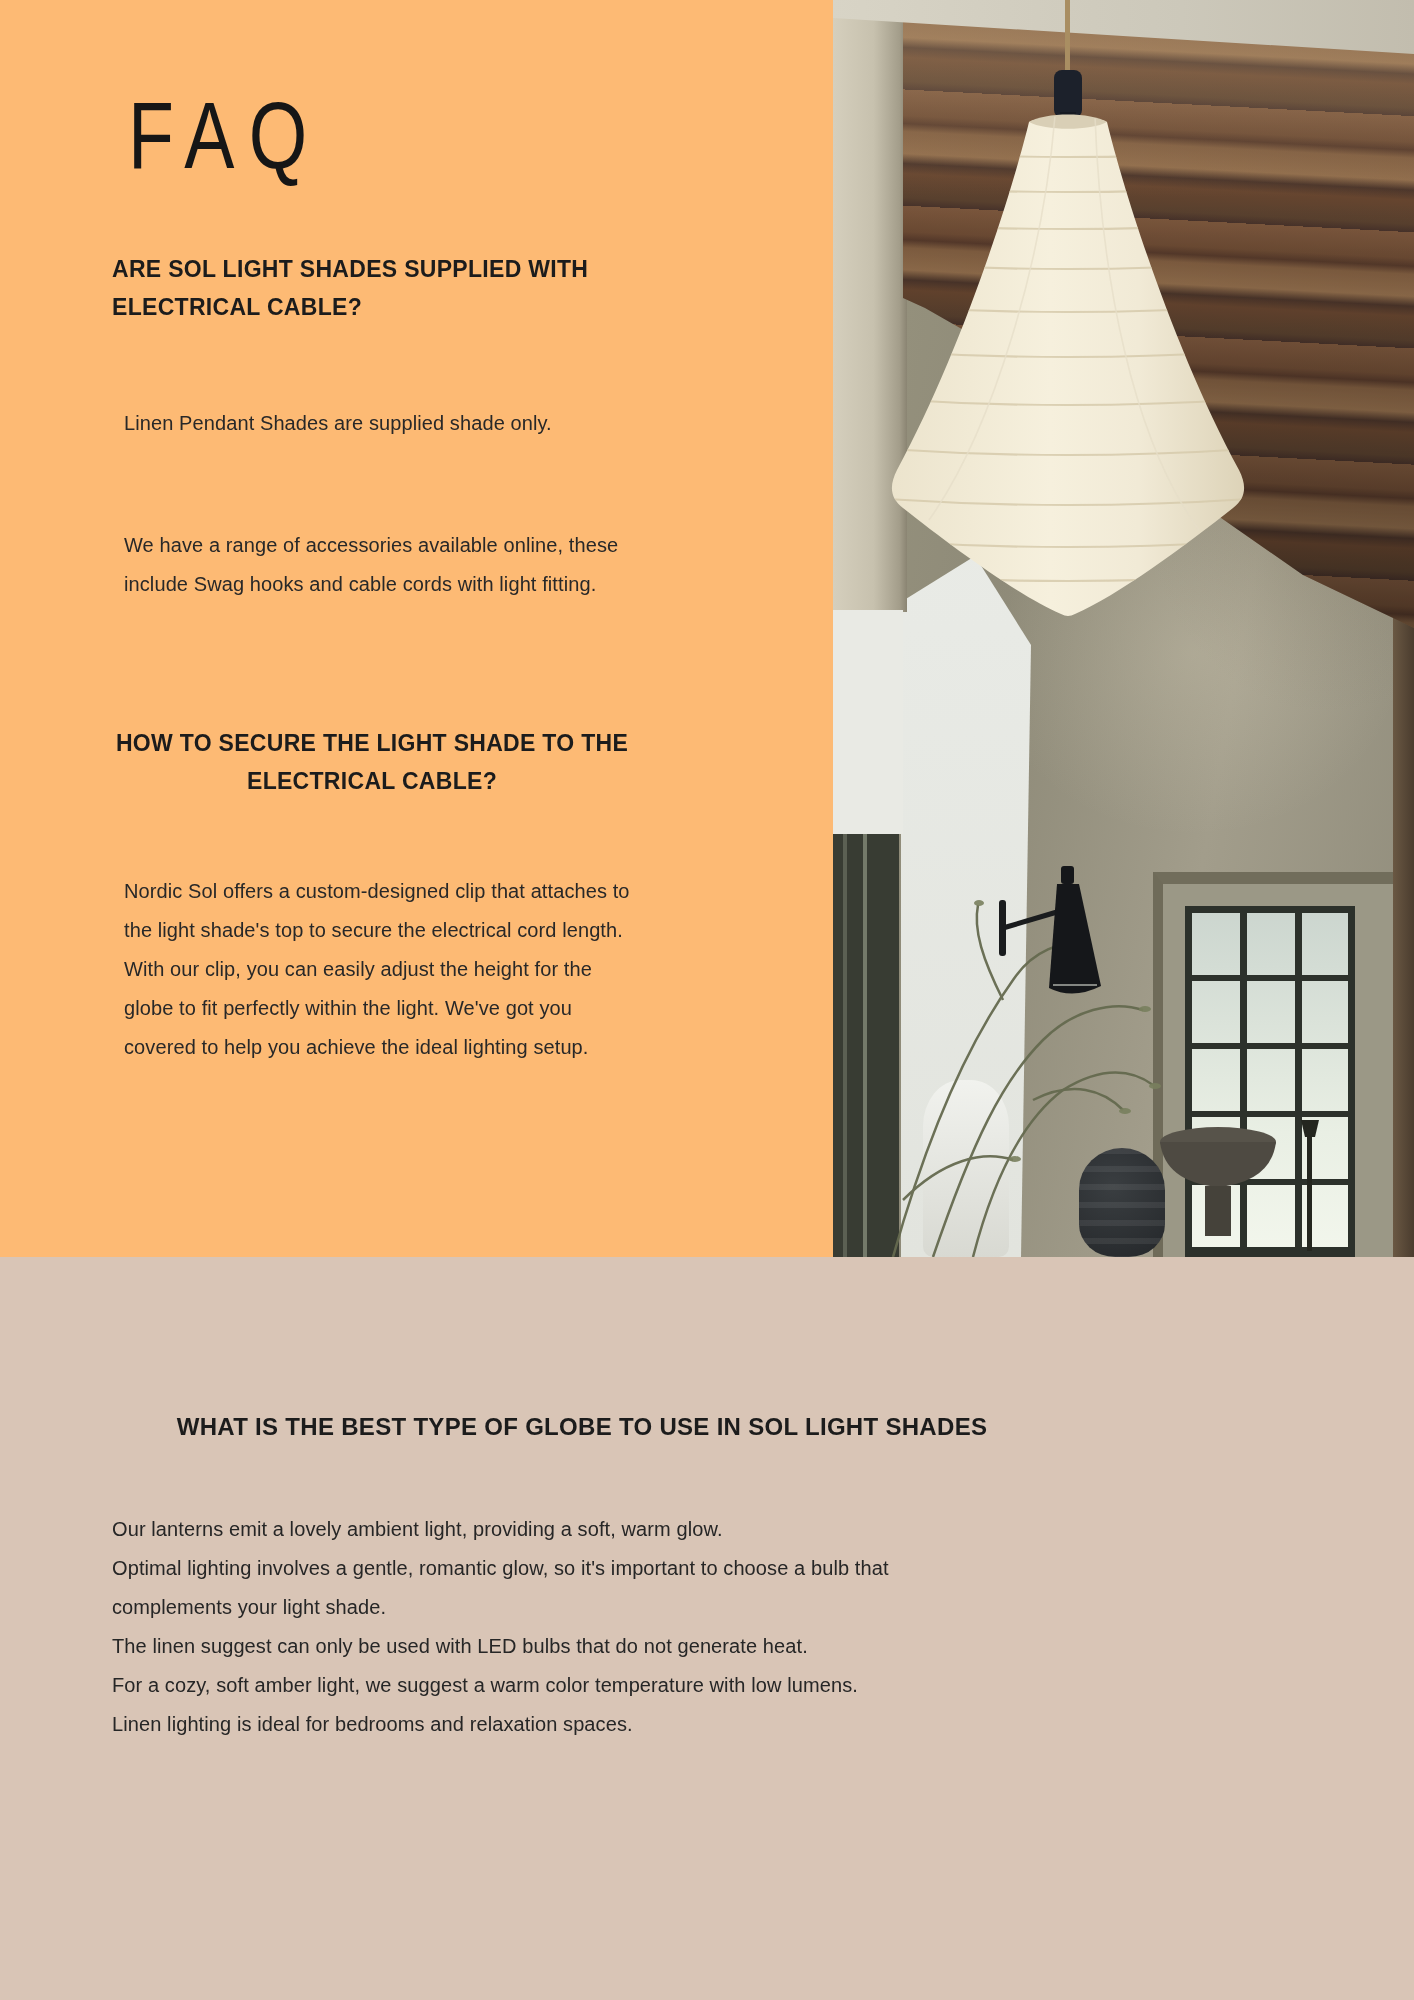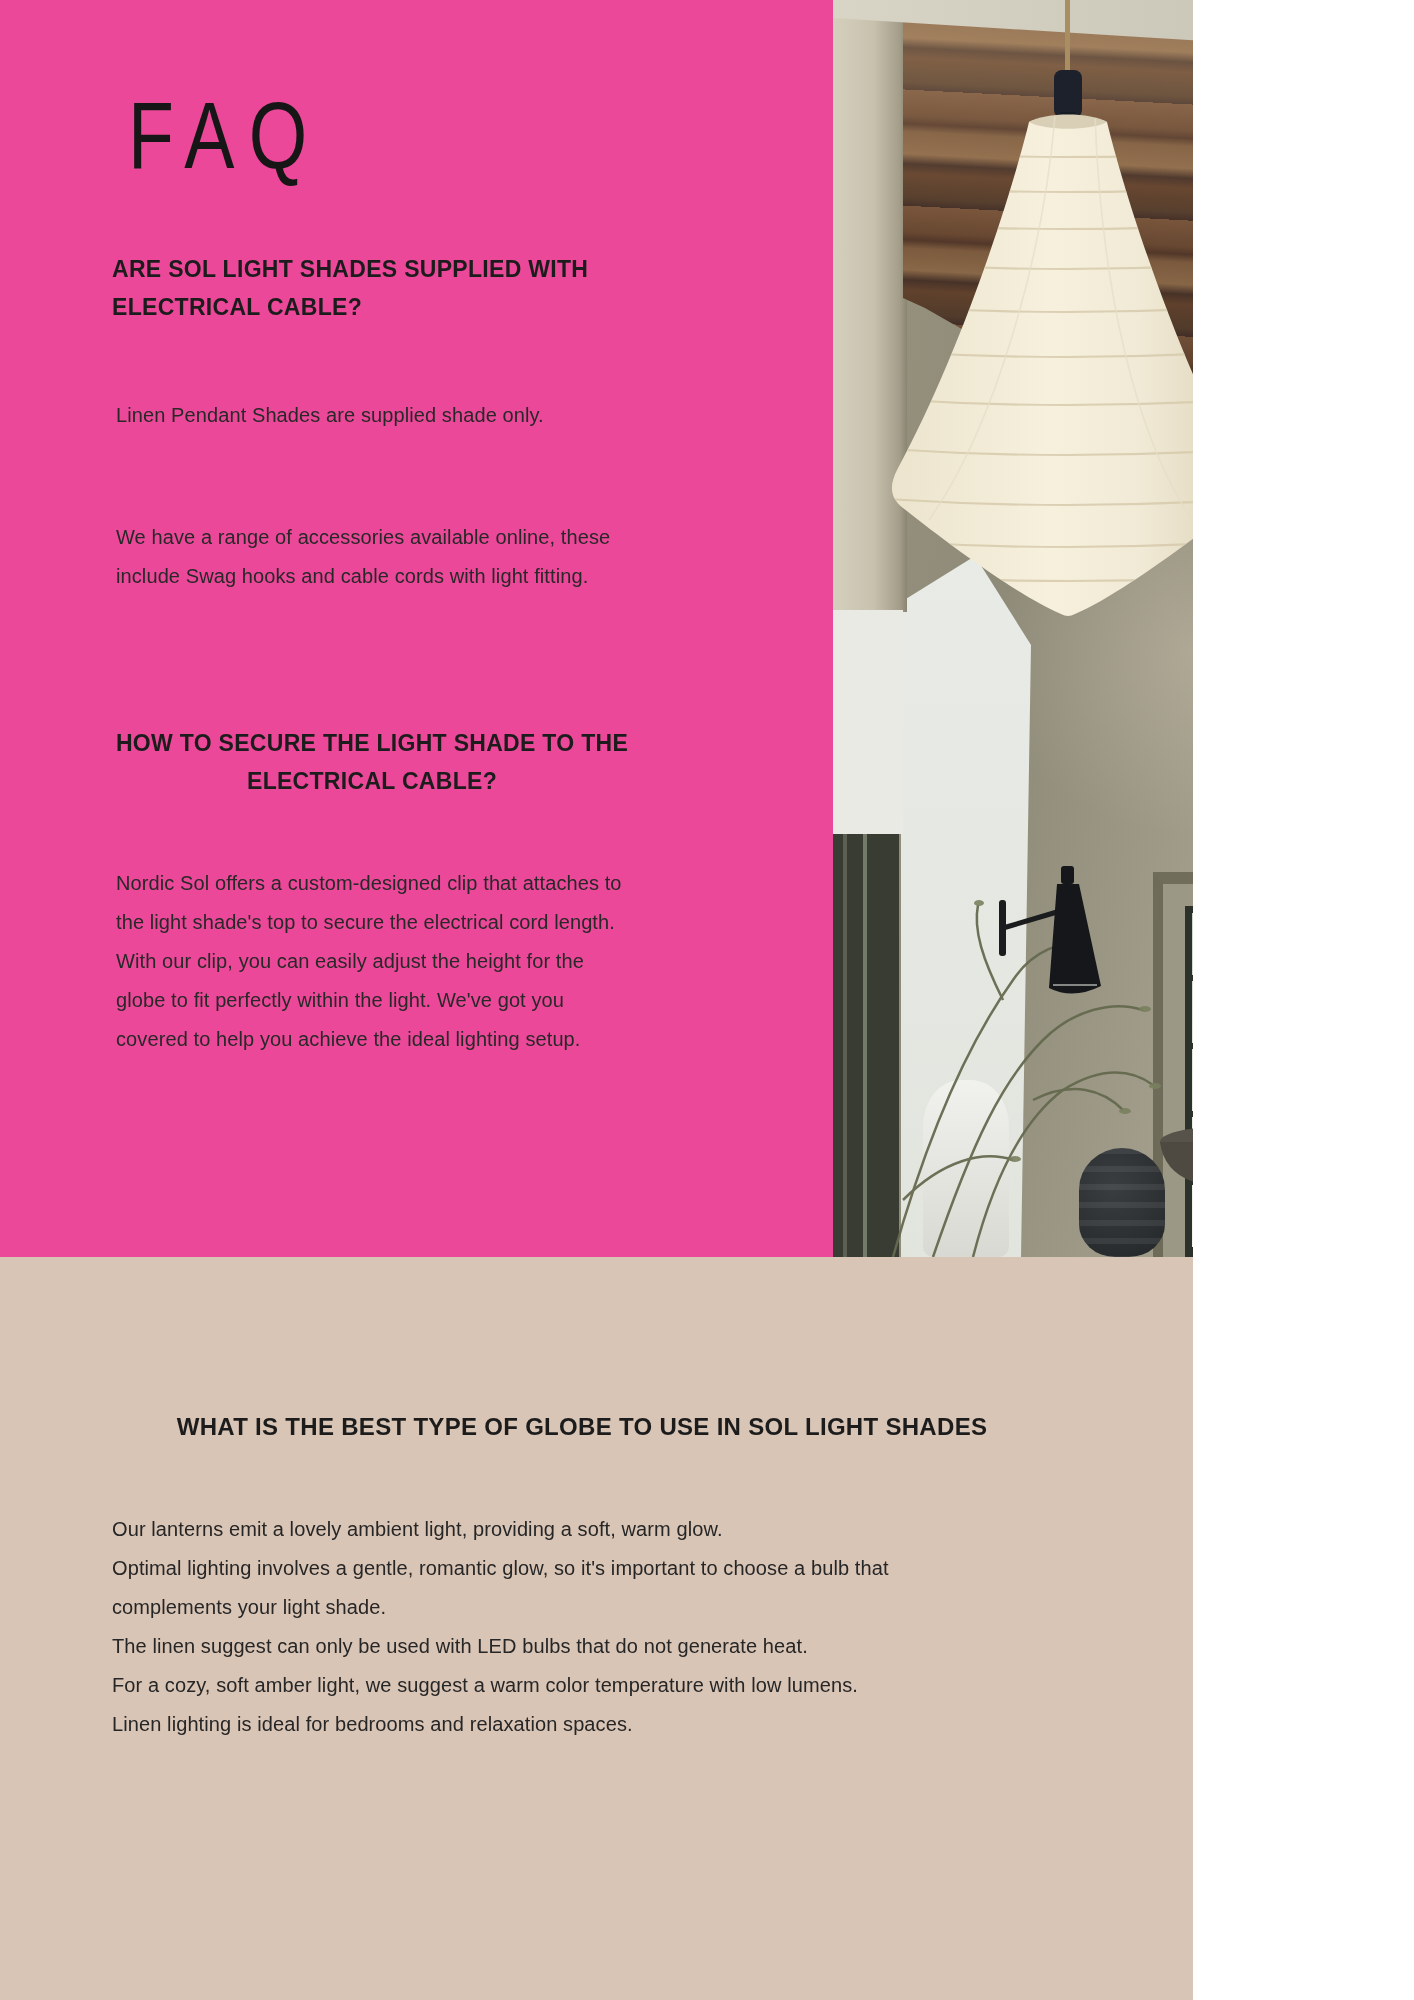--- a/index.html
+++ b/index.html
@@ -1,25 +1,25 @@
 <!DOCTYPE html>
 <html><head>
 <meta charset="utf-8">
 <style>
   html,body{margin:0;padding:0;}
-  .page{position:relative;width:1193px;height:2000px;background:#ec4899;overflow:hidden;
+  .page{position:relative;width:1414px;height:2000px;background:#fdba74;overflow:hidden;
         font-family:"Liberation Sans",sans-serif;color:#1e1e1e;}
   .beige{position:absolute;left:0;top:1257px;width:1414px;height:743px;background:#d9c5b6;}
   .title{position:absolute;left:128px;top:82px;margin:0;font-size:94px;font-weight:300;
          letter-spacing:18px;color:#161616;transform:scaleX(.8);transform-origin:left top;
          white-space:nowrap;}
   .q{position:absolute;font-size:23px;line-height:38px;letter-spacing:.3px;color:#1c1c1c;font-weight:bold;}
   .q1{left:112px;top:250px;width:520px;}
   .q2{left:112px;top:724px;width:520px;text-align:center;}
-  .a{position:absolute;margin:4px;font-size:20px;line-height:39px;letter-spacing:.1px;color:#282828;}
+  .a{position:absolute;margin:12px;font-size:20px;line-height:39px;letter-spacing:.1px;color:#282828;}
   .a1{left:112px;top:392px;width:560px;}
   .a2{left:112px;top:514px;width:505px;}
   .a3{left:112px;top:860px;width:520px;}
   .qb{left:112px;top:1408px;width:940px;font-size:24px;text-align:center;}
   .bans{position:absolute;left:112px;top:1510px;width:840px;font-size:20px;line-height:39px;
         letter-spacing:.1px;color:#262626;}
   
   .photo{position:absolute;left:833px;top:0;width:581px;height:1257px;margin:0;overflow:hidden;
          background:linear-gradient(100deg,#99957f 0%,#8e8a78 35%,#a29d8b 65%,#8f8b7a 100%);}
   .photo *{position:absolute;}

